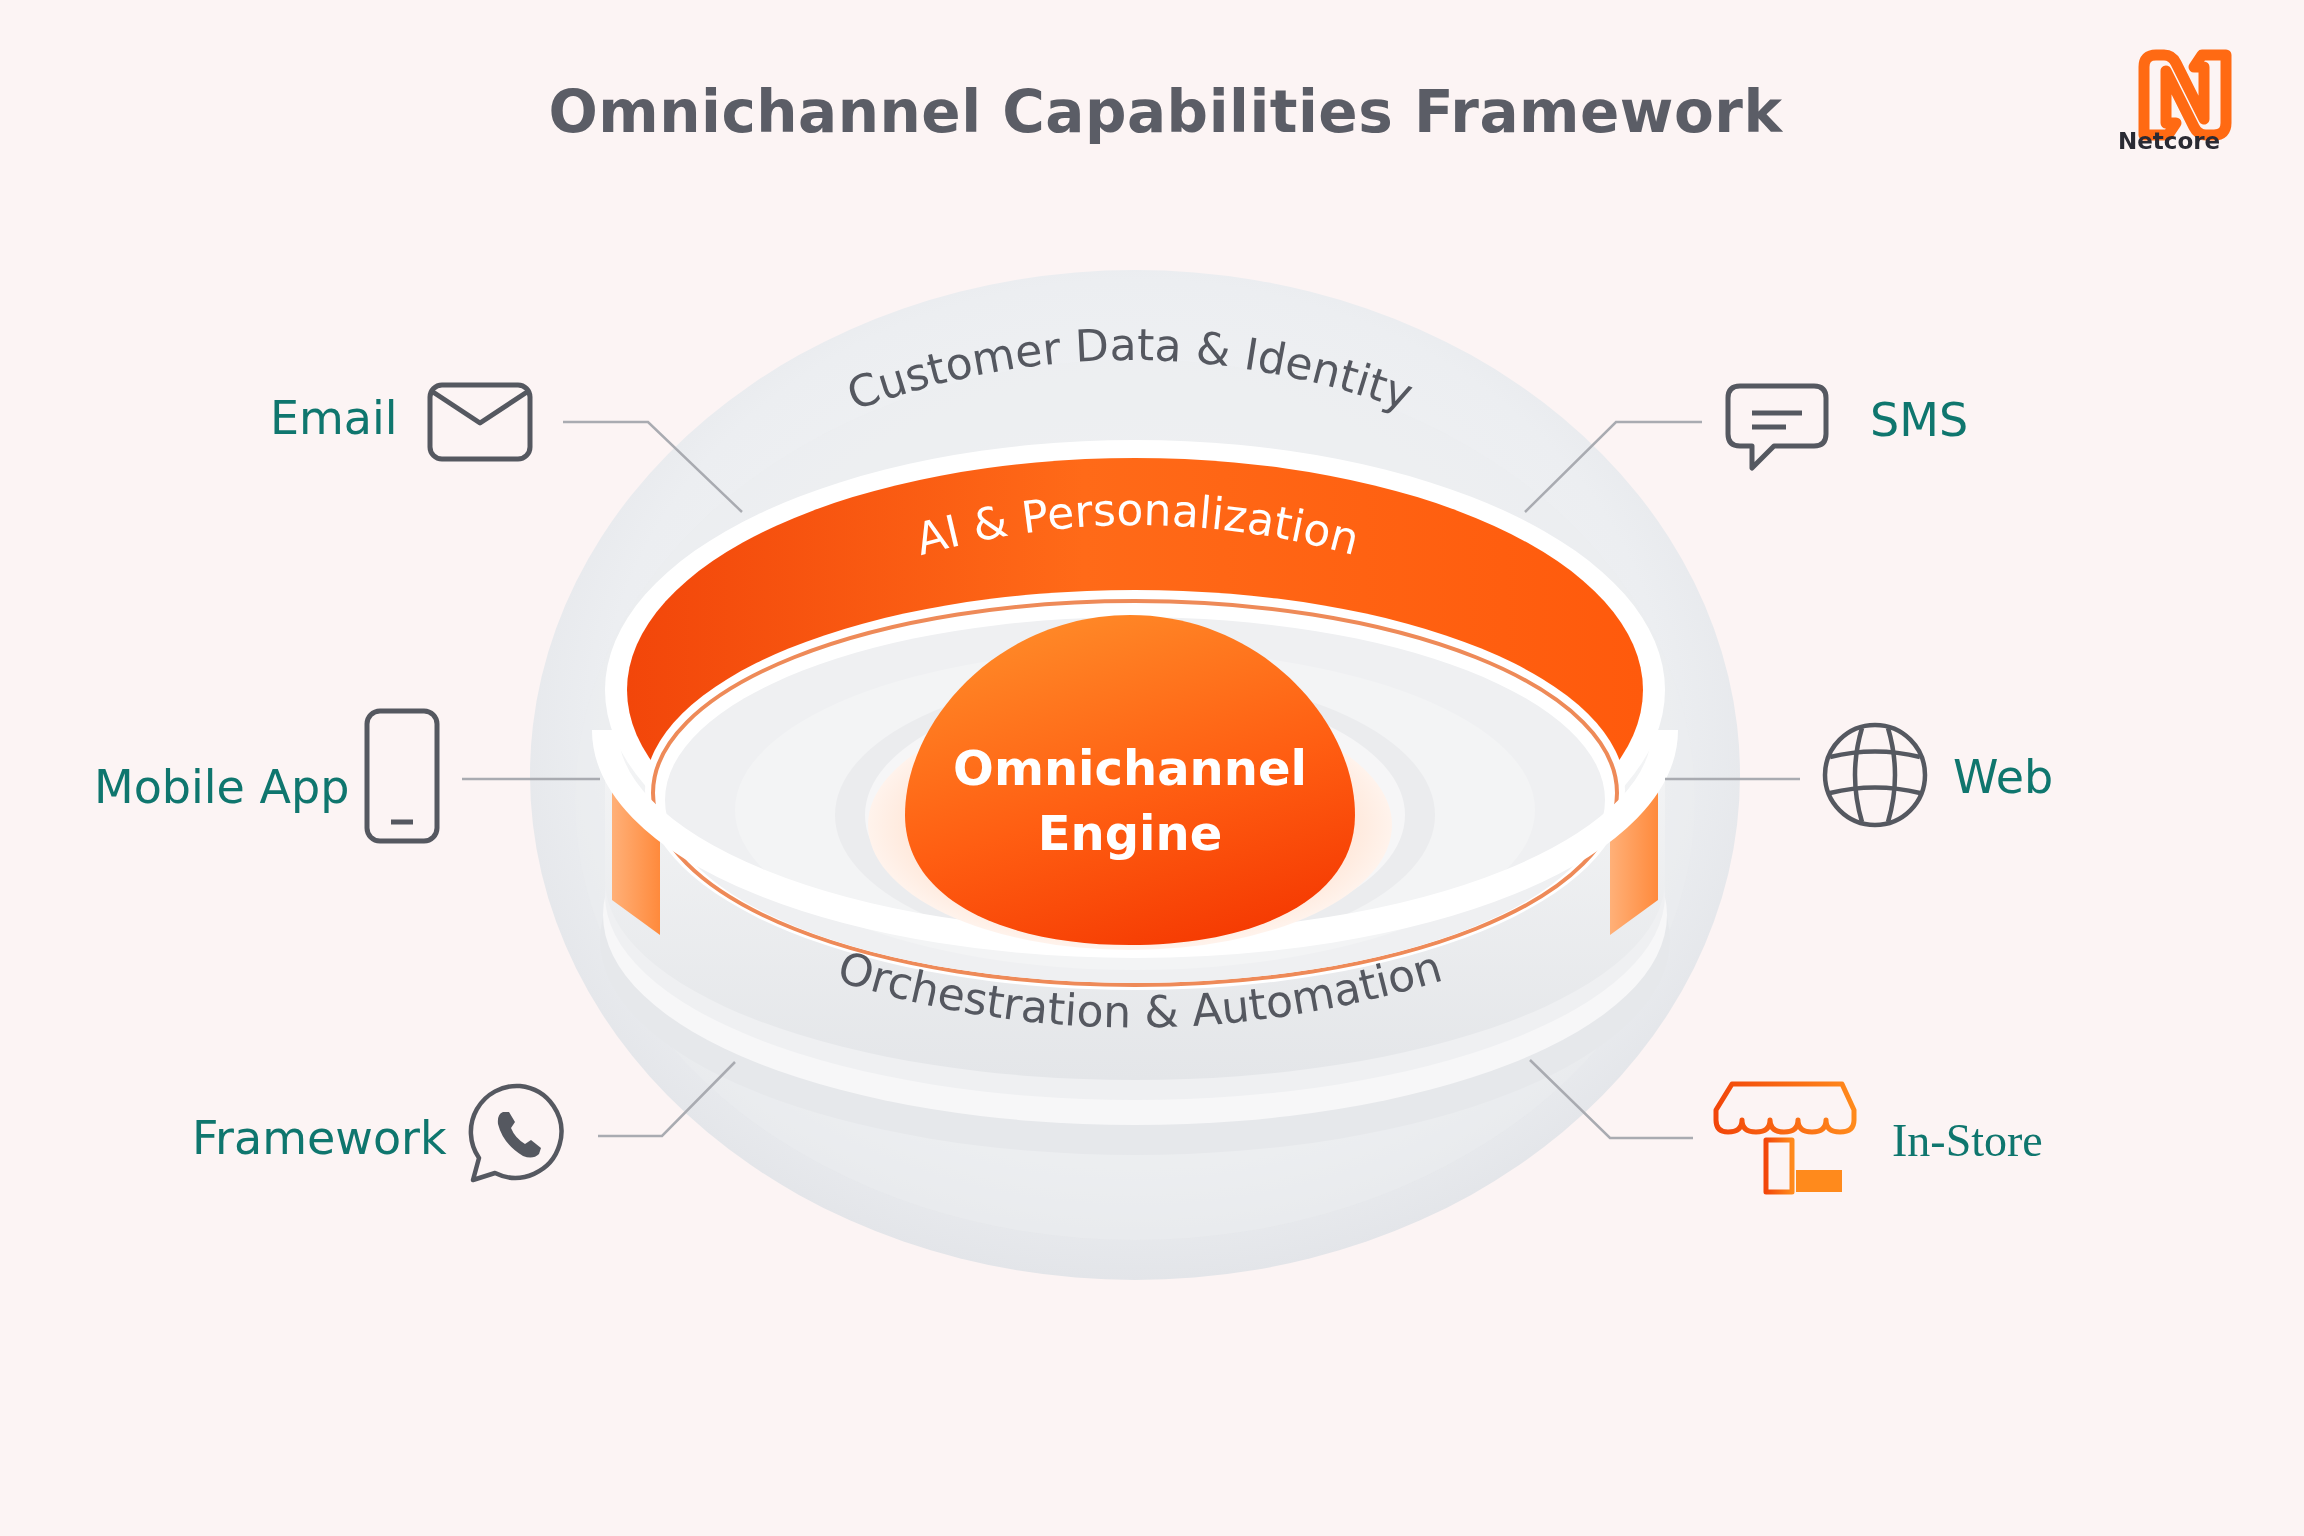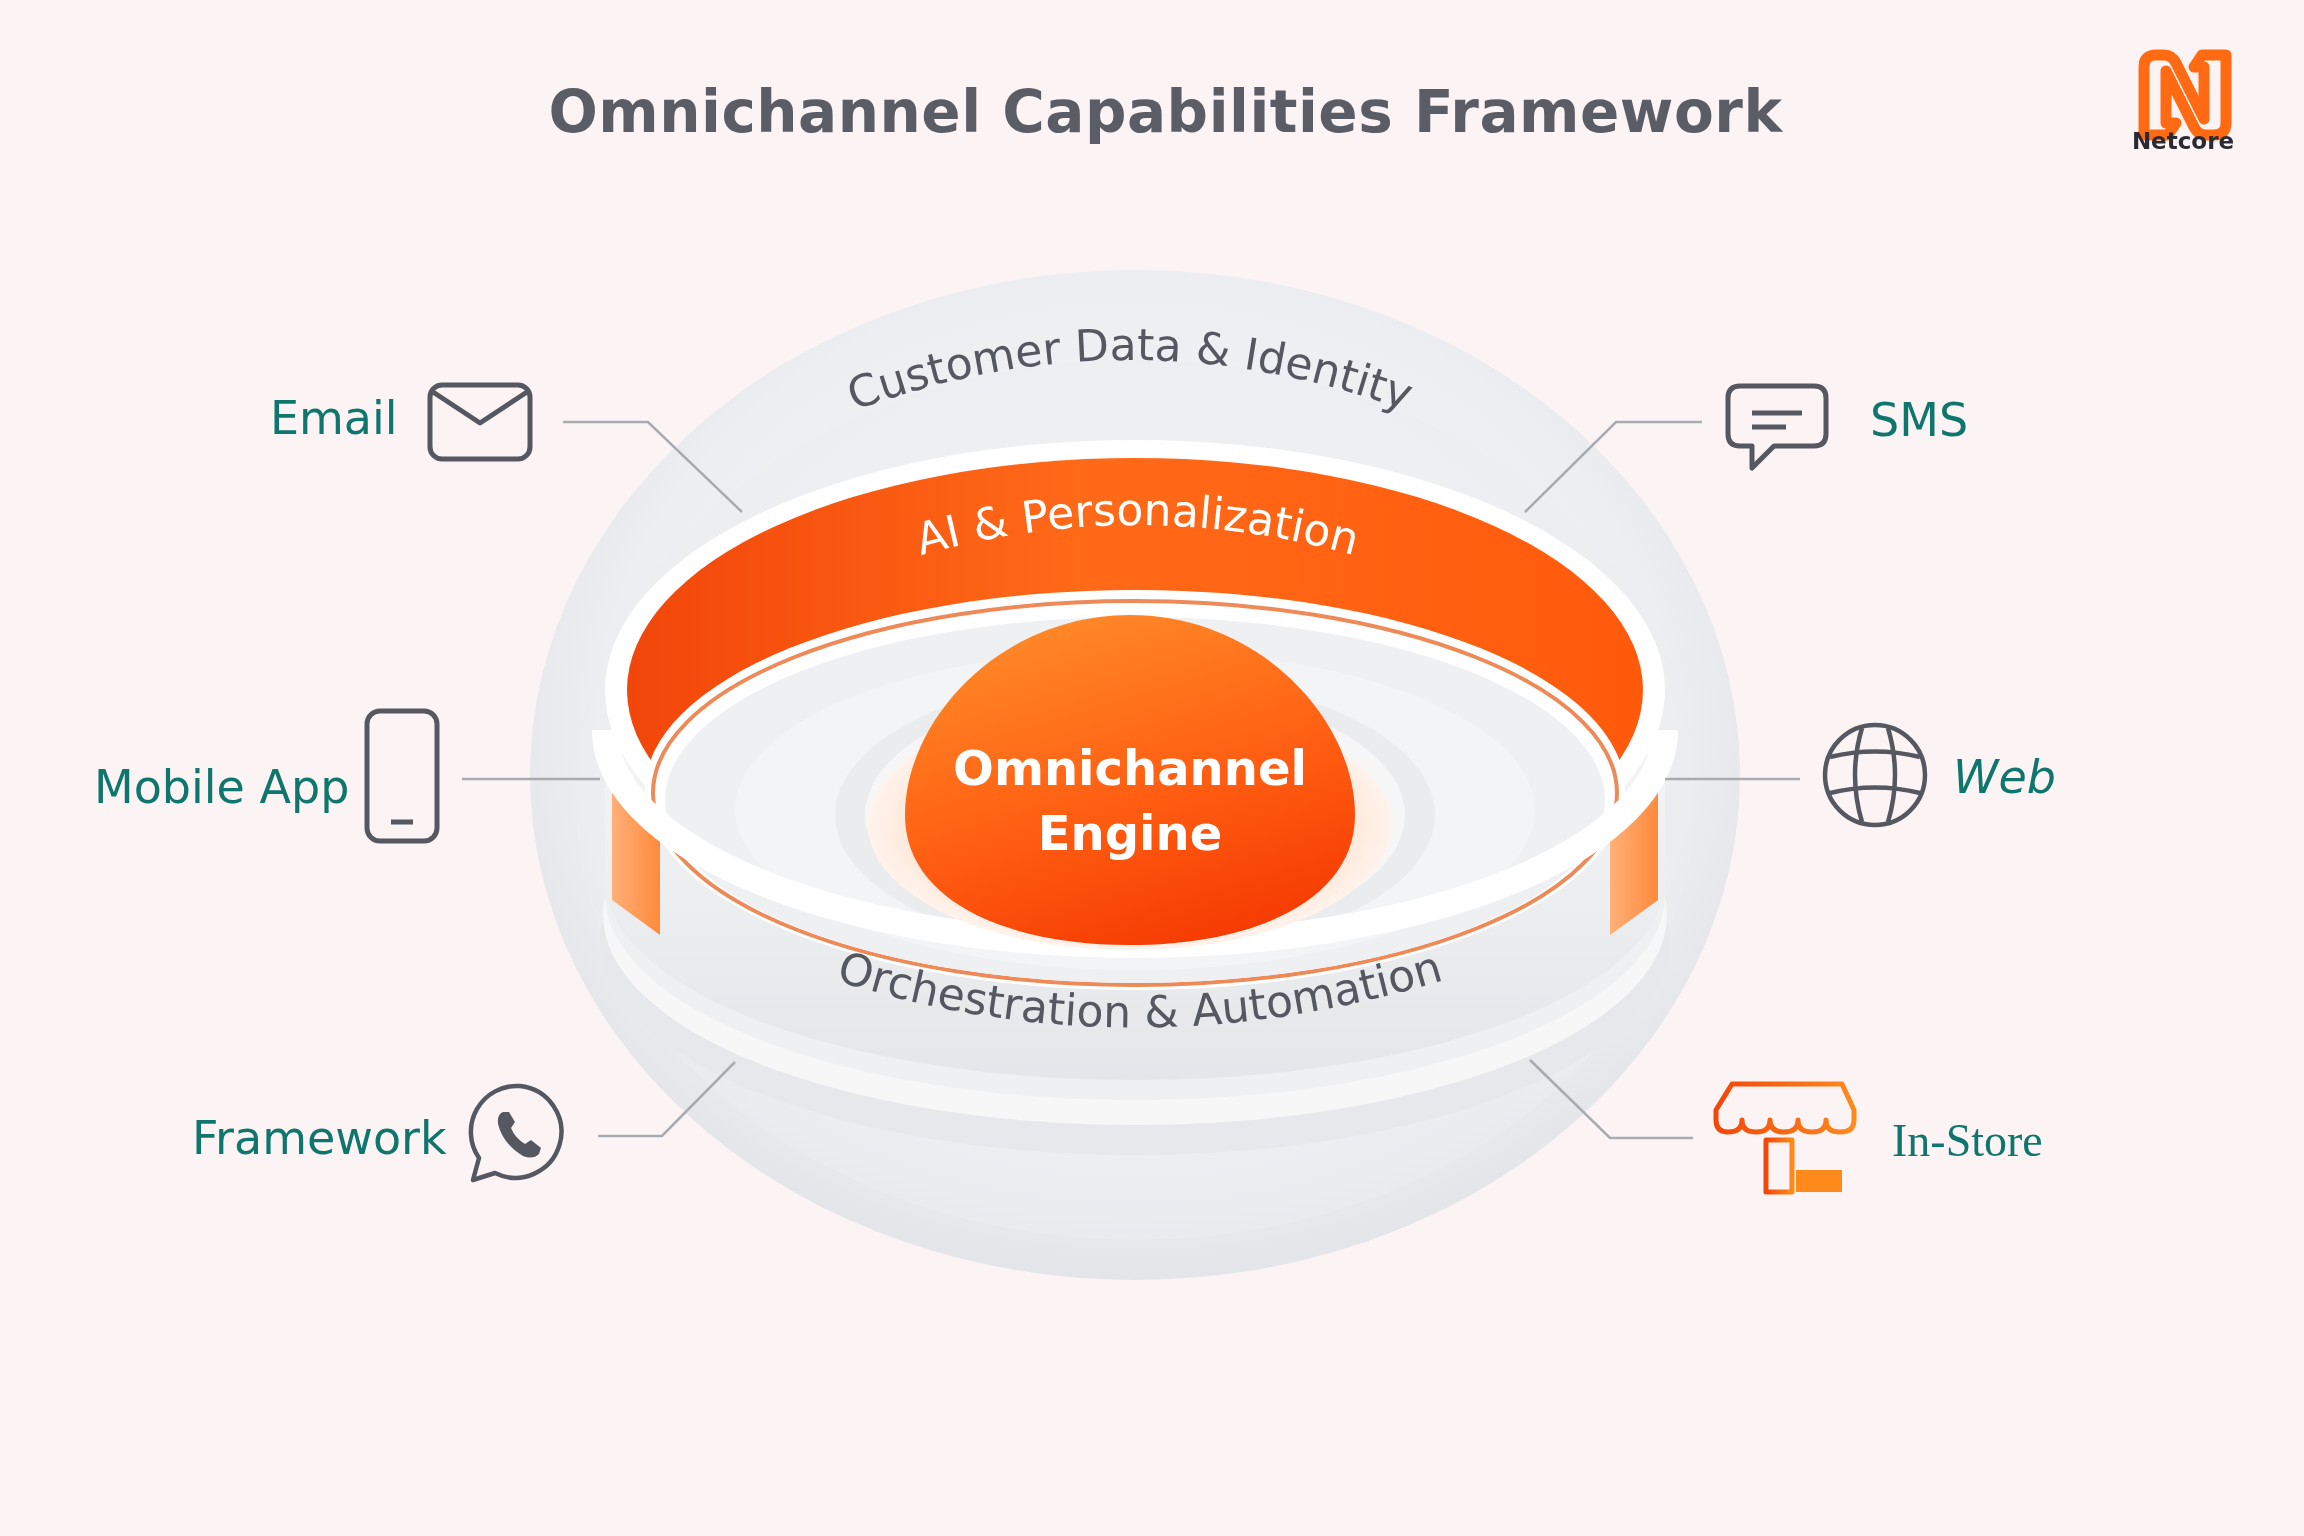--- a/index.html
+++ b/index.html
@@ -12,21 +12,21 @@
   .title {
     position: absolute; left: 0; right: 0; top: 78px;
     text-align: center;
     font-family: "DejaVu Sans", sans-serif;
     font-weight: bold; font-size: 58px; color: #5b5d66;
     letter-spacing: 0.5px;
     padding-left: 27px;
   }
   .logo { position: absolute; left: 2130px; top: 30px; width: 110px; height: 130px; }
   .logo-text {
-    position: absolute; left: 2118px; top: 128px; width: 130px; text-align: center;
+    position: absolute; left: 2118px; top: 128px; width: 130px; 
     font-family: "DejaVu Sans", sans-serif; font-weight: bold; font-size: 23px; color: #2a2a33;
   }
   svg.main { position: absolute; left: 0; top: 0; }
   .ch-label {
     position: absolute; font-family: "DejaVu Sans", sans-serif;
     font-size: 46px; color: #0f766e; white-space: nowrap; line-height: 1;
   }
   .ch-icon { position: absolute; }
 </style>
 </head>
@@ -119,21 +119,21 @@
     <polyline points="462,779 600,779"></polyline>
     <polyline points="1800,779 1665,779"></polyline>
     <polyline points="598,1136 662,1136 735,1062"></polyline>
     <polyline points="1693,1138 1610,1138 1530,1060"></polyline>
   </g>
 </svg>
 
 <div class="ch-label" style="left:270px; top:395px;">Email</div>
 <div class="ch-label" style="left:1862px; top:397px;margin-left:8px;">SMS</div>
 <div class="ch-label" style="left:94px; top:764px;">Mobile App</div>
-<div class="ch-label" style="left:1953px; top:754px;font-style:italic;">Web</div>
+<div class="ch-label" style="left:1953px; top:754px;">Web</div>
 <div class="ch-label" style="left:192px; top:1115px;">Framework</div>
 <div class="ch-label" style="left:1892px; top:1118px;font-family:Liberation Serif, serif;">In-Store</div>
 
 <svg class="ch-icon" style="left:425px; top:380px;" width="110" height="85" viewBox="0 0 110 85">
   <rect x="5" y="5" width="100" height="74" rx="12" fill="none" stroke="#555860" stroke-width="5"></rect>
   <polyline points="8,12 55,43 102,12" fill="none" stroke="#555860" stroke-width="5" stroke-linejoin="round"></polyline>
 </svg>
 
 <svg class="ch-icon" style="left:1722px; top:382px;" width="110" height="100" viewBox="0 0 110 100">
   <path d="M 18 4 H 92 Q 104 4 104 16 V 52 Q 104 64 92 64 H 52 L 30 86 V 64 H 18 Q 6 64 6 52 V 16 Q 6 4 18 4 Z" fill="none" stroke="#555860" stroke-width="5" stroke-linejoin="round"></path>

